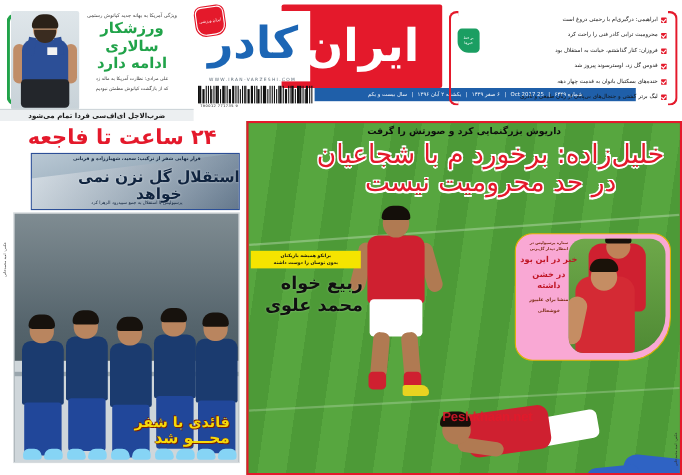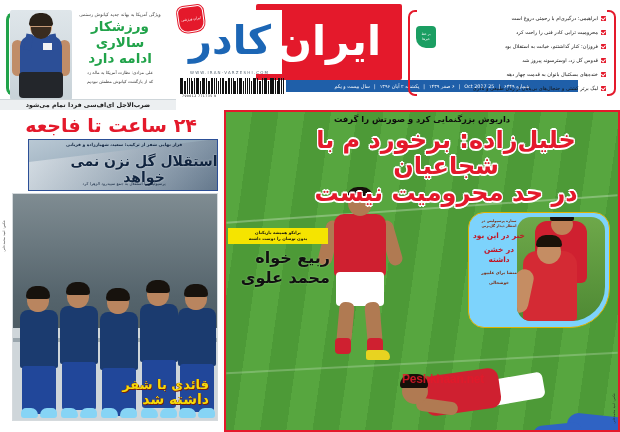--- a/index.html
+++ b/index.html
@@ -201,21 +201,21 @@
   .pitch-line2{ position:absolute; left:0; top:250px; width:100%; height:2px; background:rgba(255,255,255,.22); transform:rotate(-3deg); }
 
   .mh-kicker {
     position:absolute; left:0; top:2px; width:100%; text-align:center;
     font-size:8.4px; font-weight:bold; color:#0d0d0d; z-index:6;
   }
   .mh-head {
     position:absolute; left:0; top:15px; width:100%; text-align:center; z-index:6;
   }
   .mh-l1, .mh-l2 {
-    font-size:24px; font-weight:bold; color:#e4192b; line-height:1.1;
+    font-size:24px; font-weight:normal; color:#e4192b; line-height:1.1;
     letter-spacing:-0.8px;
     text-shadow: 1.2px 1.2px 0 #ffffff, -1.2px -1.2px 0 #ffffff,
                  1.2px -1.2px 0 #ffffff, -1.2px 1.2px 0 #ffffff,
                  0 1.6px 0 #ffffff, 0 -1.6px 0 #ffffff;
     padding-left: 48px;
   }
 
   
   .fb { position:absolute; }
   .fb-red .t { background:#cf2030; }
@@ -251,21 +251,21 @@
   }
   .mid-head {
     position:absolute; left:0px; top:136px; width:104px; text-align:right; z-index:7;
     font-size:16px; font-weight:bold; color:#101010; line-height:1.25;
     text-shadow:0 0 2px rgba(255,255,255,.35);
   }
 
   
   .ybox {
     position:absolute; right:8px; top:100px; width:142px; height:116px;
-    background:#7dd3fc; border-radius:16px 16px 40px 16px; z-index:8;
+    background:#f9a8d4; border-radius:16px 16px 40px 16px; z-index:8;
     border:1px solid #e0b200;
   }
   .ybox-photo {
     position:absolute; right:4px; top:4px; width:88px; height:104px;
     border-radius:14px 14px 34px 14px; overflow:hidden;
     background:linear-gradient(#6ea84a,#4f8a34);
   }
   .yp-a { position:absolute; left:18px; top:4px; width:52px; height:62px; background:#cf2030; border-radius:12px 12px 6px 6px; }
   .yp-ah{ position:absolute; left:34px; top:-4px; width:22px; height:22px; border-radius:50%; background:#bf8258; }
   .yp-ahh{position:absolute; left:33px; top:-7px; width:24px; height:11px; border-radius:12px 12px 3px 3px; background:#17110b;}
@@ -480,21 +480,21 @@
           <div class="p-body"></div>
           <div class="p-head"></div>
           <div class="p-hair"></div>
           <div class="p-leg"></div>
           <div class="p-shoeL"></div>
           <div class="p-shoeR"></div>
         </div>
 
         <div class="lc-caption">
           <div class="lc-cap1">قائدی با شفر</div>
-          <div class="lc-cap2">داشته شد</div>
+          <div class="lc-cap2">محـــو شد</div>
         </div>
       </div>
       <div class="lc-vert">عکس: امید محمد‌خانی</div>
     </div>
 
     <div class="rightmain">
       <div class="pitch"></div>
       <div class="pitch-line"></div>
       <div class="pitch-line2"></div>
 

